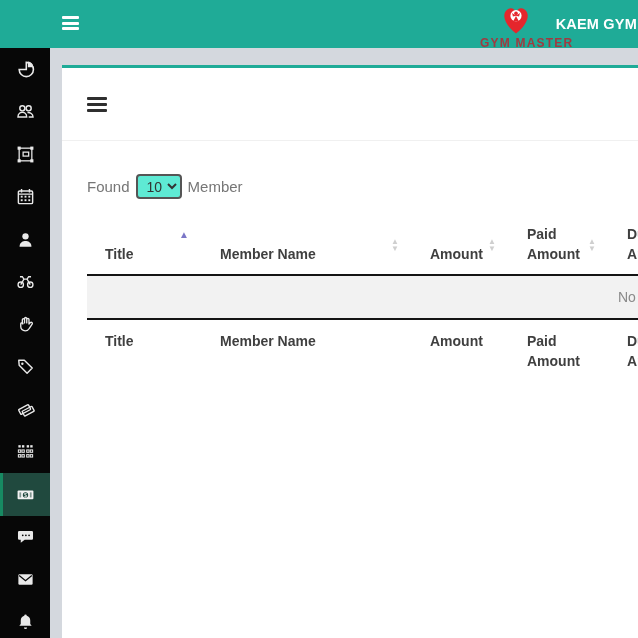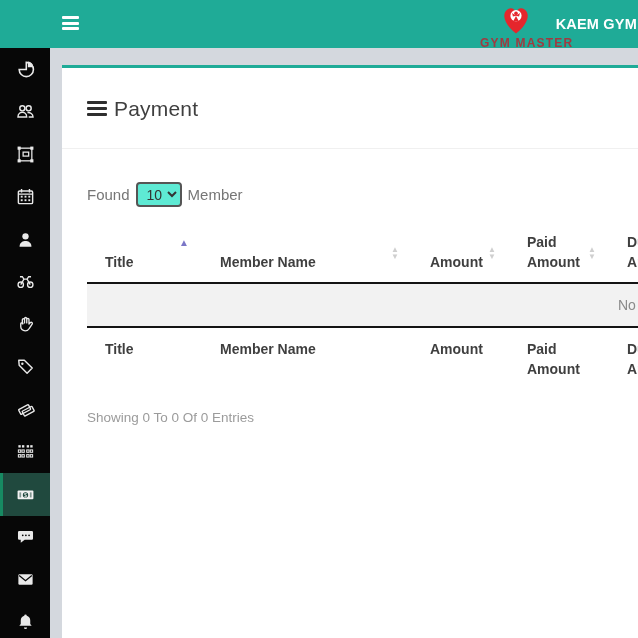--- a/index.html
+++ b/index.html
@@ -225,21 +225,20 @@
 </div>
 
 <div class="main">
 
   <div class="card-header">
     <div class="title-burger">
       <i></i>
         <i></i>
         <i style="margin-bottom:0"></i>
     </div>
-    <div class="page-title">Payment</div>
   </div>
 
   <div class="card-body">
 
     <div class="length-row">
       <span>Found</span><select>
         <option selected="">10</option>
       </select><span>Member</span>
     </div>
 
@@ -297,16 +296,15 @@
             <th>Member Name</th>
             <th>Amount</th>
             <th>Paid Amount</th>
             <th>Due Amount</th>
 
           </tr>
         </tfoot>
       </table>
     </div>
 
-    <div class="summary">Showing 0 To 0 Of 0 Entries</div>
 
   </div>
 </div>
 
 </body></html>

